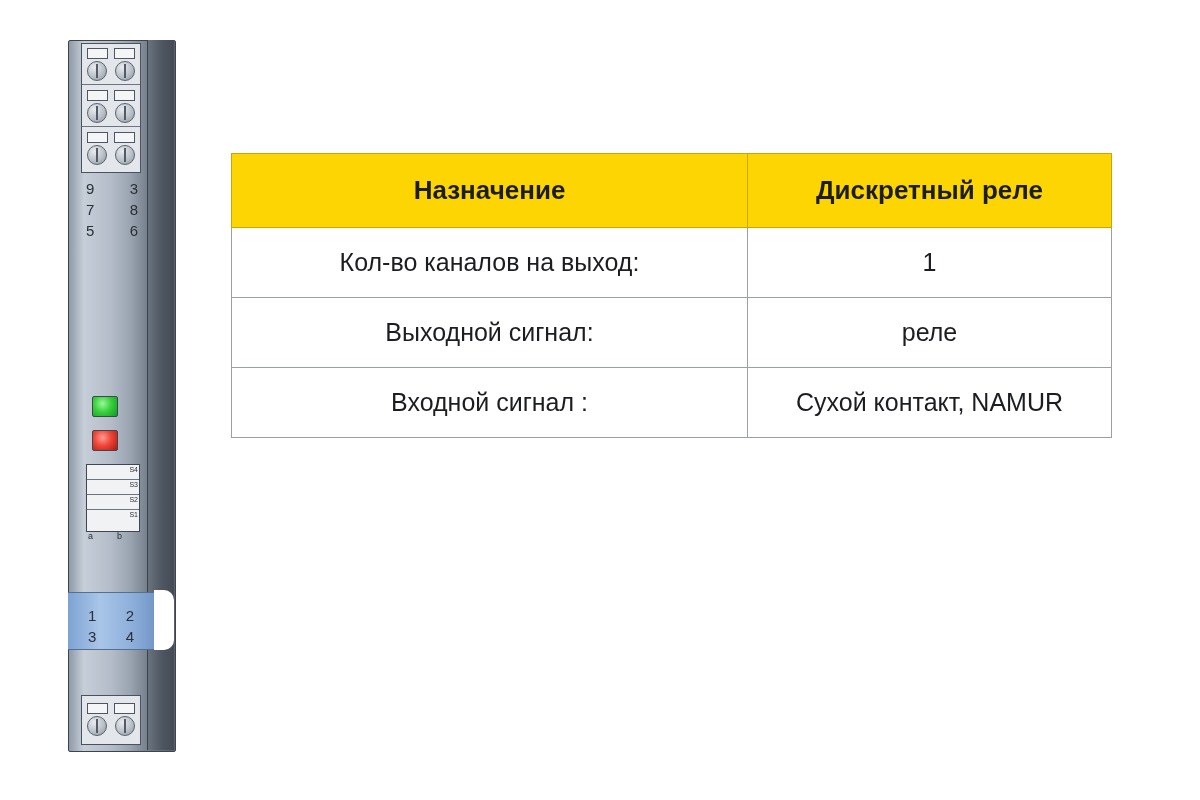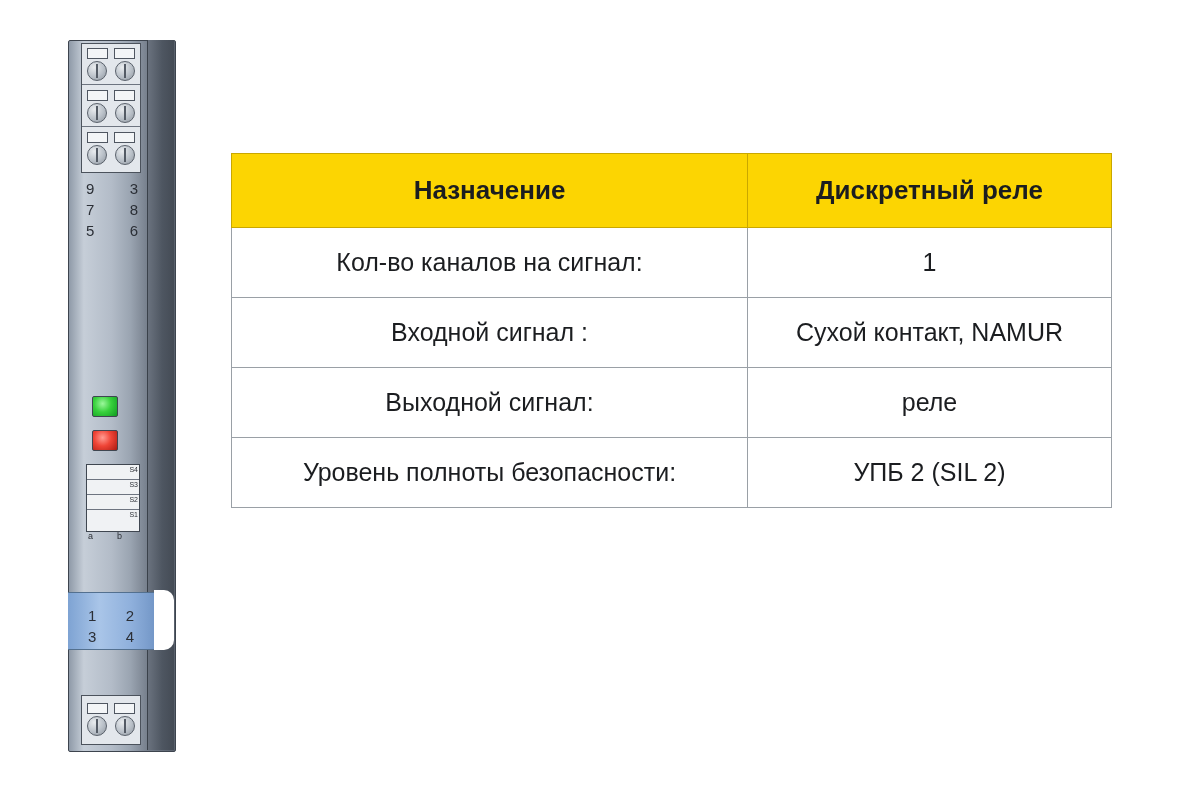--- a/index.html
+++ b/index.html
@@ -371,29 +371,25 @@
     <col class="col-value">
   </colgroup>
   <thead>
     <tr>
       <th>Назначение</th>
       <th>Дискретный реле</th>
     </tr>
   </thead>
   <tbody>
     <tr>
-      <td>Кол-во каналов на сигнал:</td>
+      <td>Кол-во каналов на выход:</td>
       <td>1</td>
-    </tr>
-    <tr>
-      <td>Входной сигнал :</td>
-      <td>Сухой контакт, NAMUR</td>
     </tr>
     <tr>
       <td>Выходной сигнал:</td>
       <td>реле</td>
     </tr>
     <tr>
-      <td>Уровень полноты безопасности:</td>
-      <td>УПБ 2 (SIL 2)</td>
+      <td>Входной сигнал :</td>
+      <td>Сухой контакт, NAMUR</td>
     </tr>
   </tbody>
 </table>
 
 </body></html>

